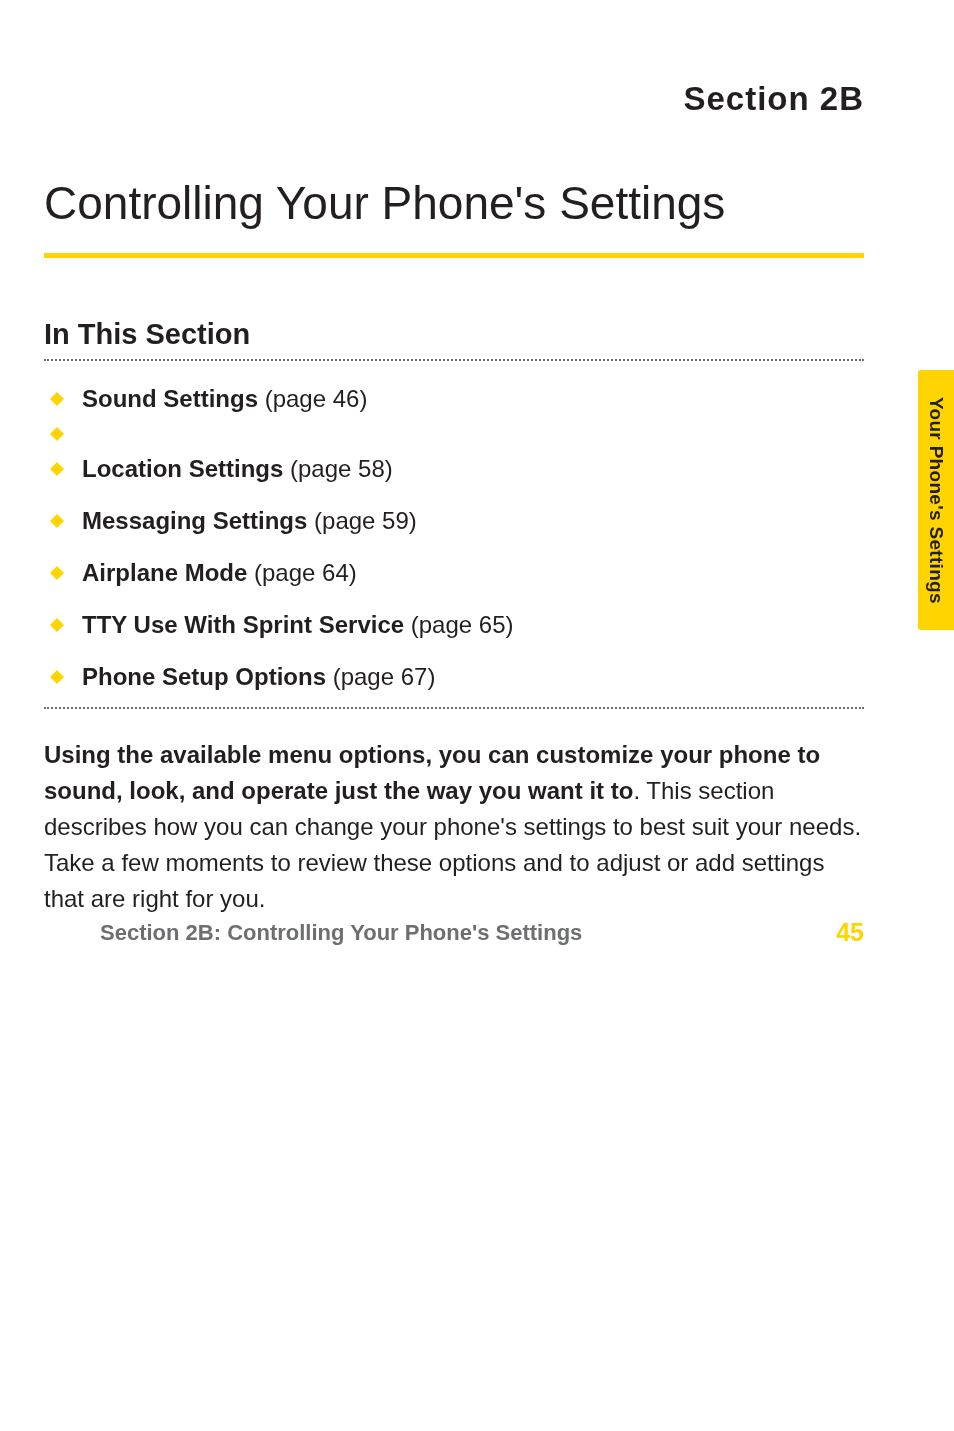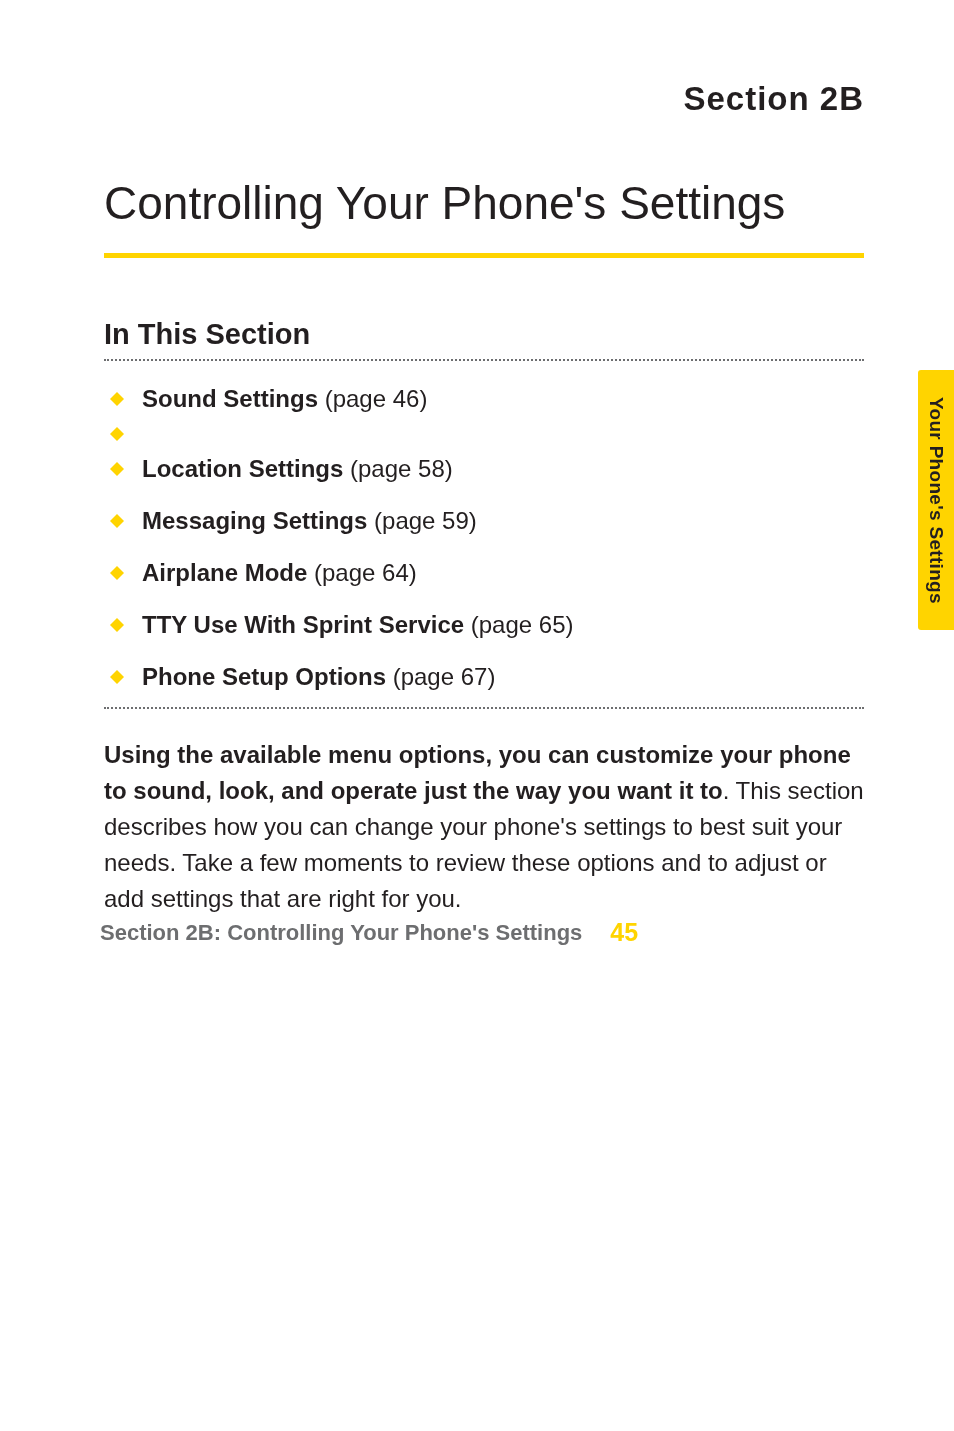--- a/index.html
+++ b/index.html
@@ -1,33 +1,33 @@
 <!DOCTYPE html>
 <html><head>
 <meta charset="utf-8">
 <style>
   * { margin: 0; padding: 0; box-sizing: border-box; }
   html, body { width: 954px; height: 1431px; background: #fff; font-family: Arial, Helvetica, sans-serif; color: #231f20; }
-  .page { position: relative; width: 954px; height: 1007px; padding: 80px 90px 60px 104px; }
+  .page { position: relative; width: 954px; height: 1007px; padding: 80px 90px 60px 44px; }
   .section-label { text-align: right; font-weight: 700; font-size: 33px; letter-spacing: 1px; margin-bottom: 60px; }
   .title { font-weight: 400; font-size: 46px; line-height: 1.1; margin-bottom: 24px; }
   .title-underline { height: 5px; background: #ffd400; margin-bottom: 60px; }
   .subhead { font-weight: 700; font-size: 29px; margin-bottom: 8px; }
   .dotted { border: none; border-top: 2px dotted #6d6e70; height: 0; margin: 6px 0 14px 0; }
   .toc-list { list-style: none; }
   .toc-item { display: flex; align-items: center; margin: 4px 0; font-size: 24px; line-height: 2; }
   .bullet { color: #ffd400; font-size: 24px; margin-right: 18px; margin-left: 6px; }
   .bullet svg { display: block; }
   .toc-label { font-weight: 700; }
   .toc-page { font-weight: 400; }
   .body-para { font-size: 24px; line-height: 1.5; margin-top: 28px; }
   .body-bold { font-weight: 700; }
   .side-tab { position: absolute; right: 0; top: 370px; width: 36px; height: 260px; background: #ffd400; border-top-left-radius: 3px; border-bottom-left-radius: 3px; display: flex; align-items: center; justify-content: center; }
   .side-tab-text { writing-mode: vertical-rl; font-weight: 700; font-size: 19px; letter-spacing: 0.3px; }
-  .footer { position: absolute; left: 100px; right: 90px; bottom: 60px; display: flex; justify-content: flex-start; align-items: center; font-size: 22px; }
+  .footer { position: absolute; left: 100px; right: 90px; bottom: 60px; display: flex; justify-content: space-between; align-items: center; font-size: 22px; }
   .footer-title { font-weight: 700; color: #6d6e70; }
   .footer-page { font-weight: 700; color: #ffd400; margin-left: 28px; font-size: 25px; }
 </style>
 </head>
 <body>
 
 <div class="page">
 
   <div class="section-label">Section 2B</div>
 

